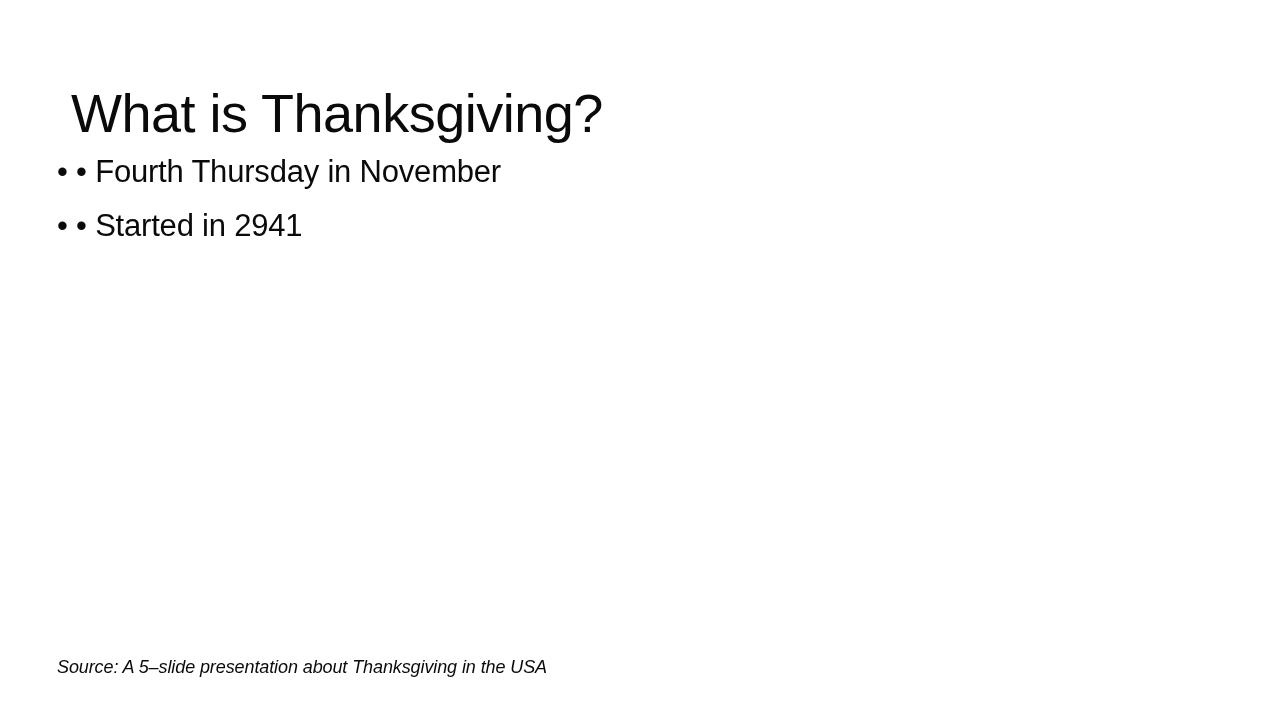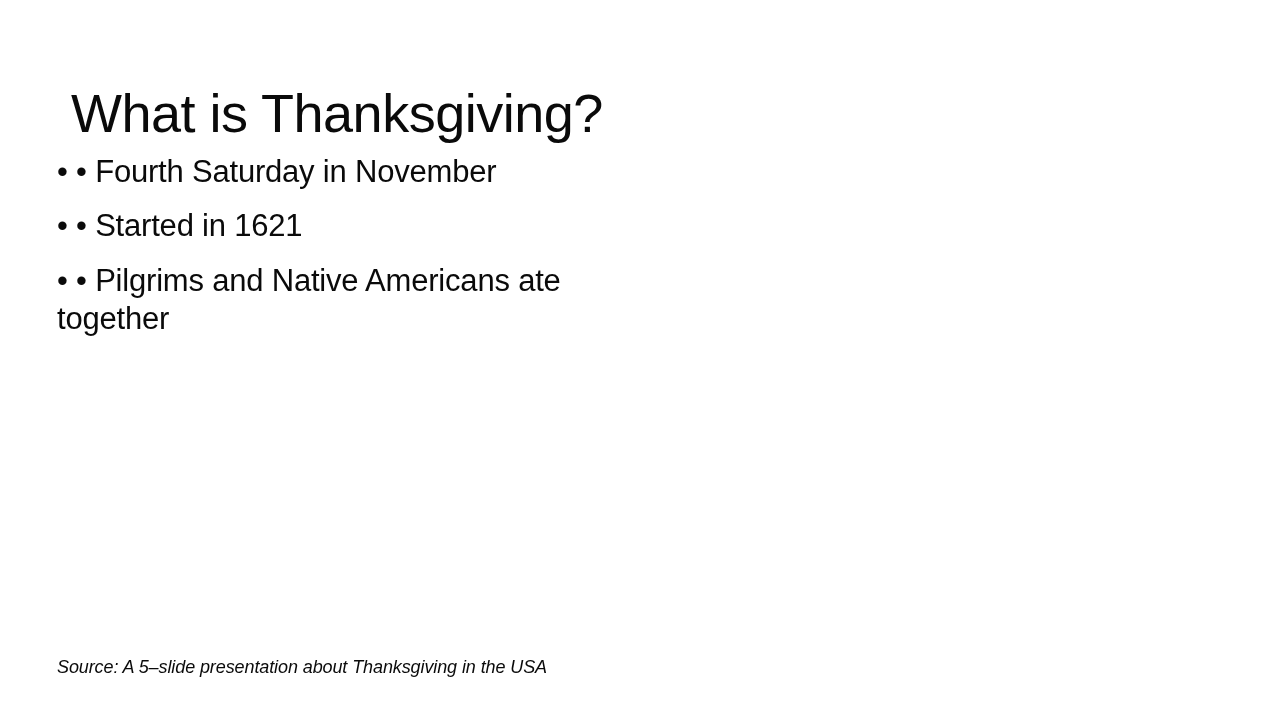--- a/index.html
+++ b/index.html
@@ -85,29 +85,26 @@
 </head>
 <body>
 
 <div class="slide">
 
   <h1 class="slide-title">What is Thanksgiving?</h1>
 
   <ul class="bullet-list">
 
     <li class="bullet-item">
-      <span class="bullet-marker">• • </span><span class="bullet-text">Fourth Saturday in November</span>
+      <span class="bullet-marker">• • </span><span class="bullet-text">Fourth Thursday in November</span>
     </li>
 
     <li class="bullet-item">
-      <span class="bullet-marker">• • </span><span class="bullet-text">Started in 1621</span>
+      <span class="bullet-marker">• • </span><span class="bullet-text">Started in 2941</span>
     </li>
 
-    <li class="bullet-item">
-      <span class="bullet-marker">• • </span><span class="bullet-text">Pilgrims and Native Americans ate together</span>
-    </li>
 
 
   </ul>
 
   <div class="slide-footer">Source: A 5–slide presentation about Thanksgiving in the USA</div>
 
 </div>
 
 </body></html>

